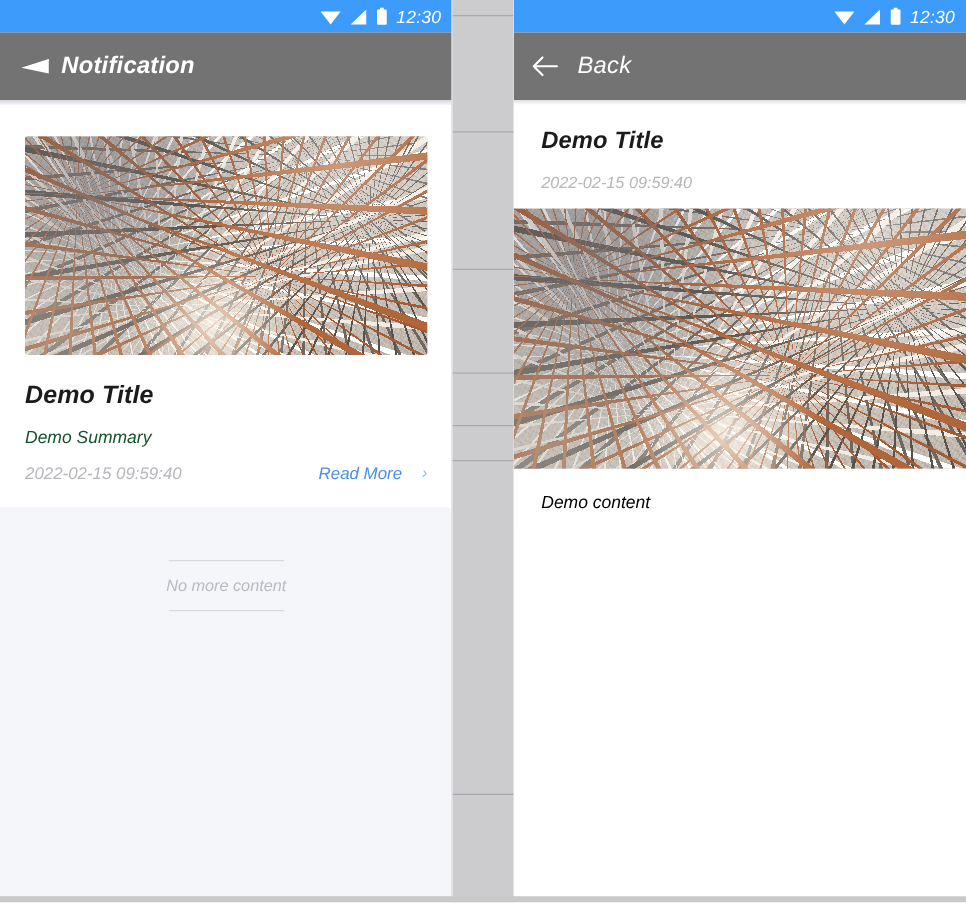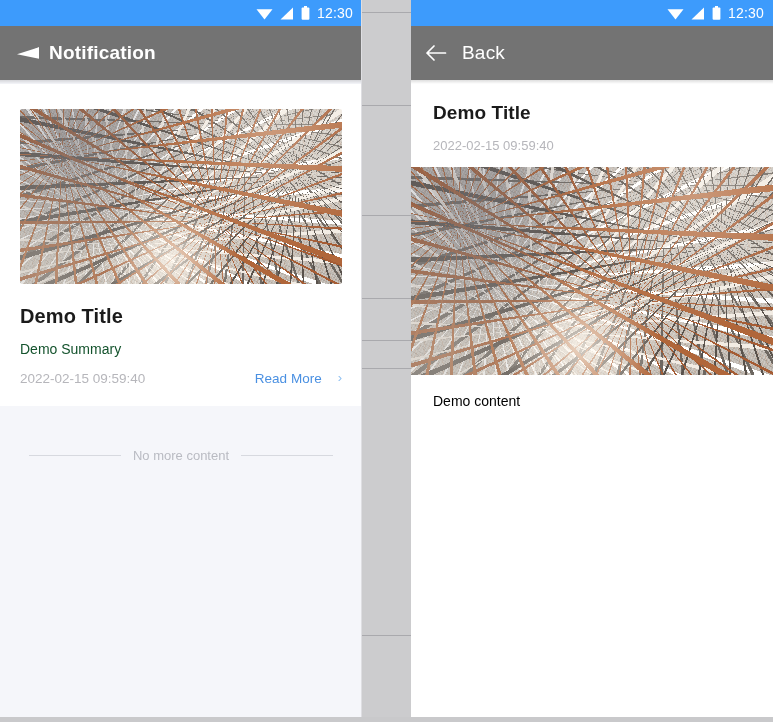--- a/index.html
+++ b/index.html
@@ -9,21 +9,21 @@
     background: #ffffff;
     overflow: hidden;
   }
   .screen {
     position: relative;
     width: 773px; height: 722px;
     background: #ffffff;
   }
 
   
-  .panel { position: absolute; top: 0; height: 722px; overflow: hidden; }
+  .panel { position: absolute; top: 0; height: 722px; overflow: hidden; font-style: italic; }
   #panel-left  { left: 0;   width: 362px; background: #f5f6fa; }
   #panel-right { left: 411px; width: 362px; background: #ffffff; }
 
   
   .statusbar {
     height: 26px;
     background: #3d9bfc;
     display: flex;
     align-items: center;
     justify-content: flex-end;
@@ -102,20 +102,21 @@
   }
   .rm-chevron { color: #8fc0f2; font-size: 13px; line-height: 1; }
 
   
   .nomore {
     margin-top: 42px;
     display: flex;
     align-items: center;
     justify-content: center;
     gap: 12px;
+    flex-direction: column;
   }
   .nomore .rule { width: 92px; height: 1px; background: #d7d9df; }
   .nomore .txt { font-size: 13px; color: #b9bbc2; }
 
   
   .detail-head { background: #ffffff; padding: 18px 22px 14px 22px; }
   .detail-title {
     font-size: 19px;
     font-weight: bold;
     color: #1b1b1b;

